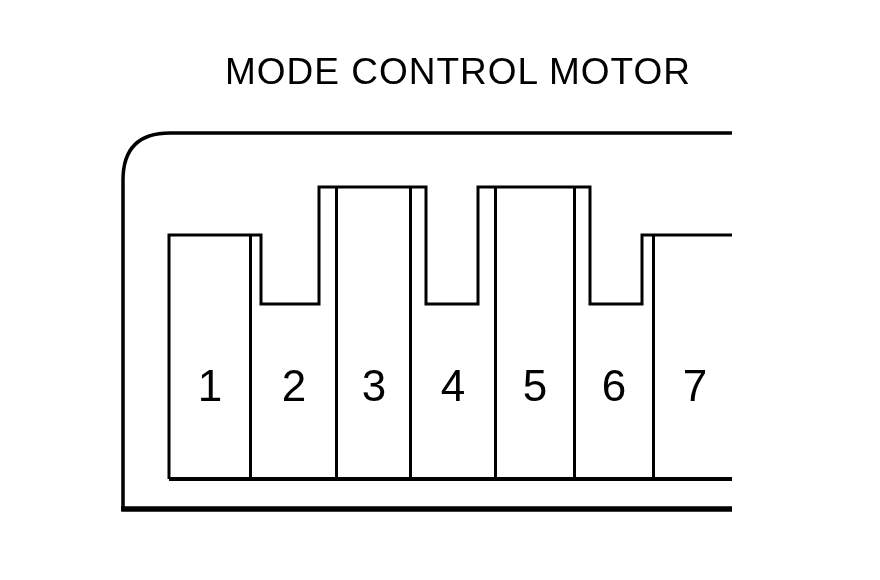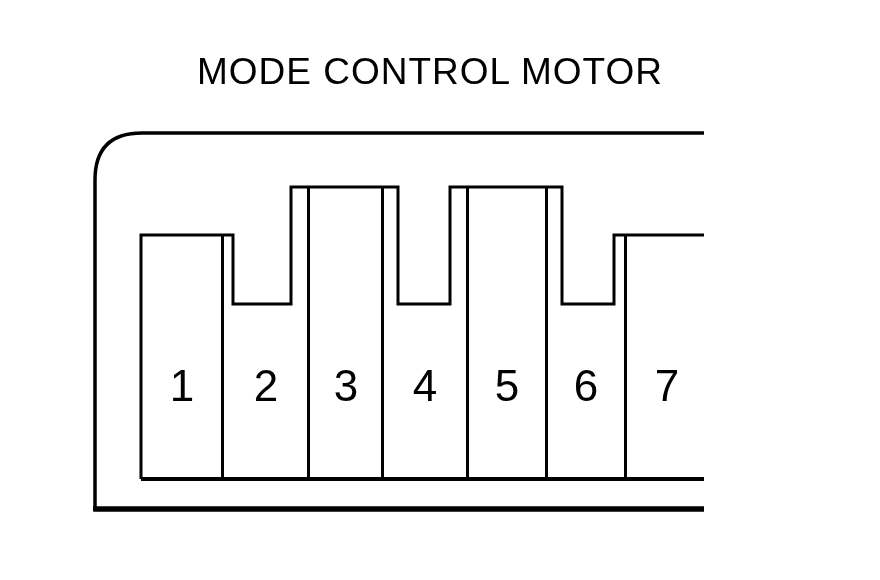--- a/index.html
+++ b/index.html
@@ -6,20 +6,21 @@
     margin: 0;
     padding: 0;
   }
   .page {
     position: relative;
     width: 704px;
     height: 580px;
     background: var(--bg, #ffffff);
     overflow: hidden;
     font-family: "Liberation Sans", sans-serif;
+    margin-left: 28px;
   }
   svg.diagram {
     display: block;
     width: 880px;
     height: 580px;
   }
   .title-text {
     font-family: "Liberation Sans", sans-serif;
     font-size: 37px;
     letter-spacing: 1px;

